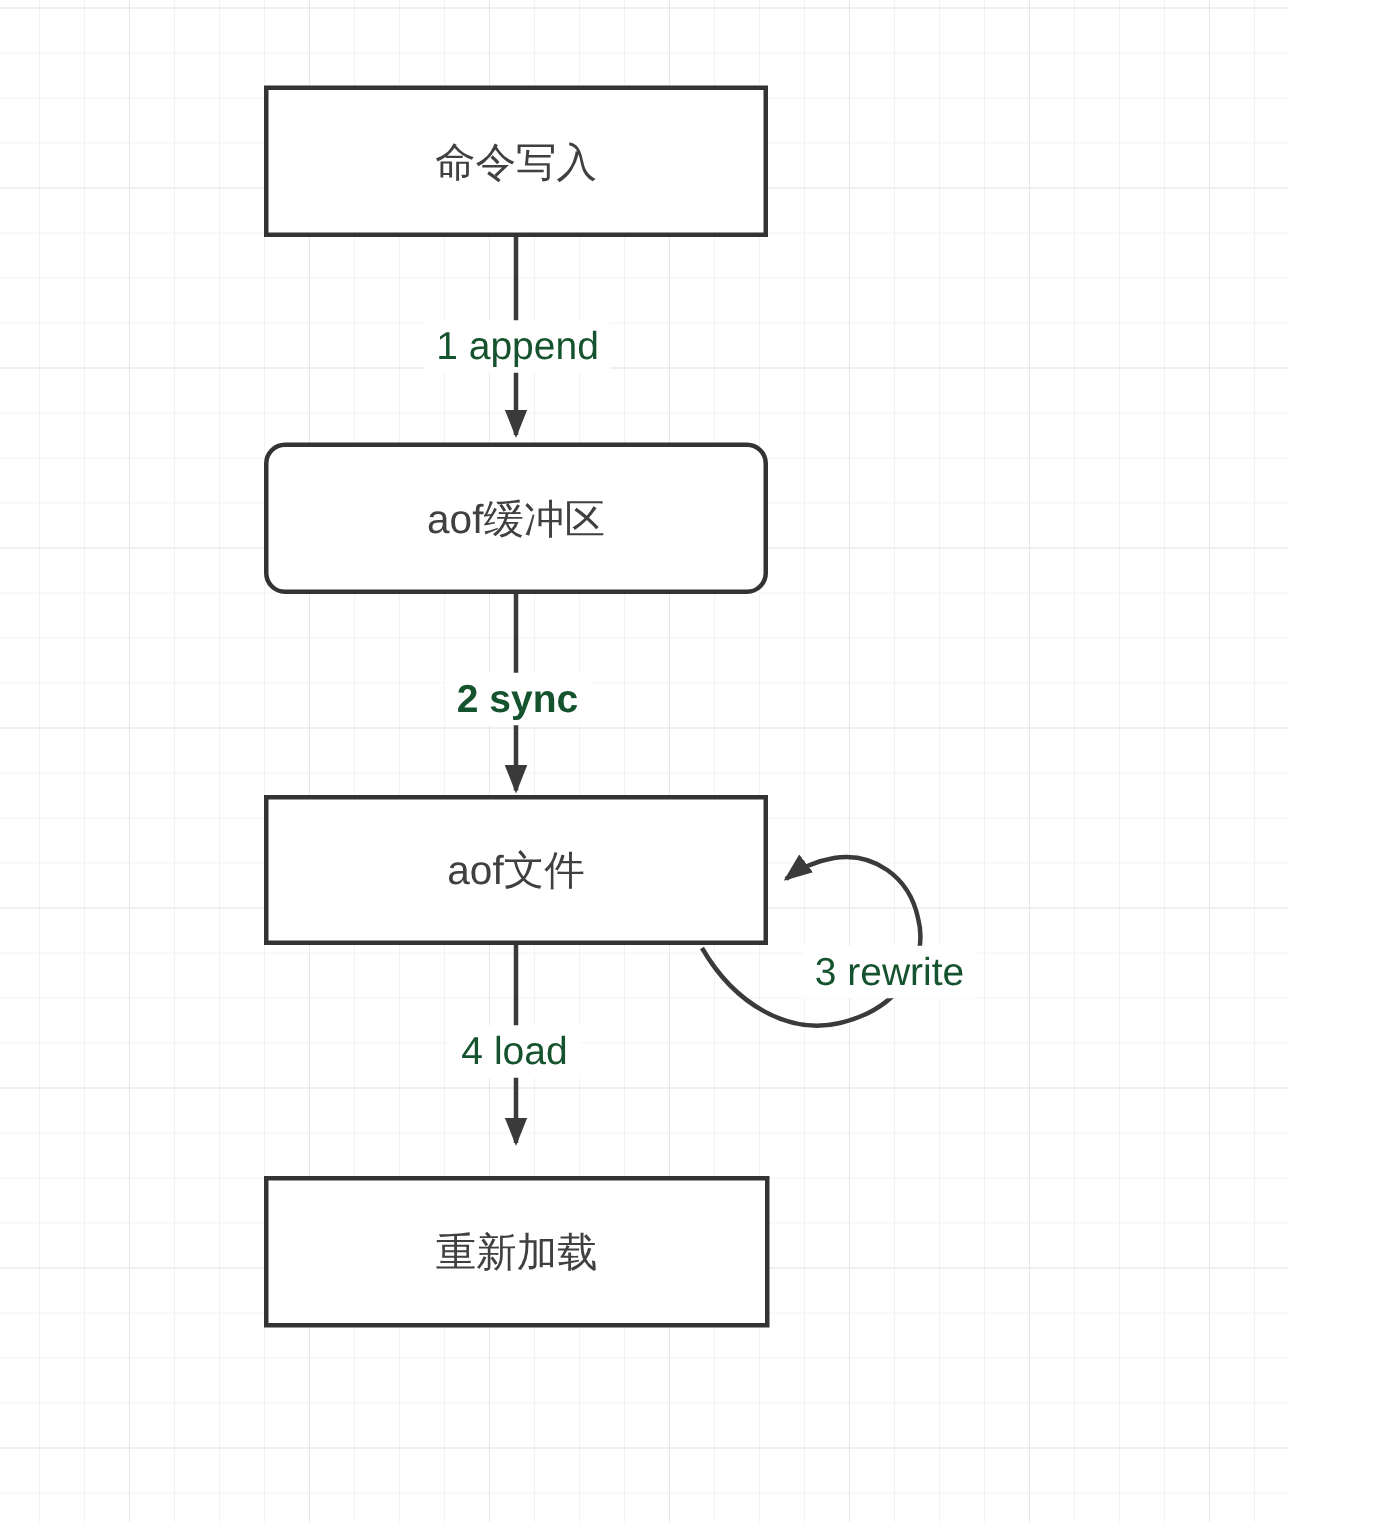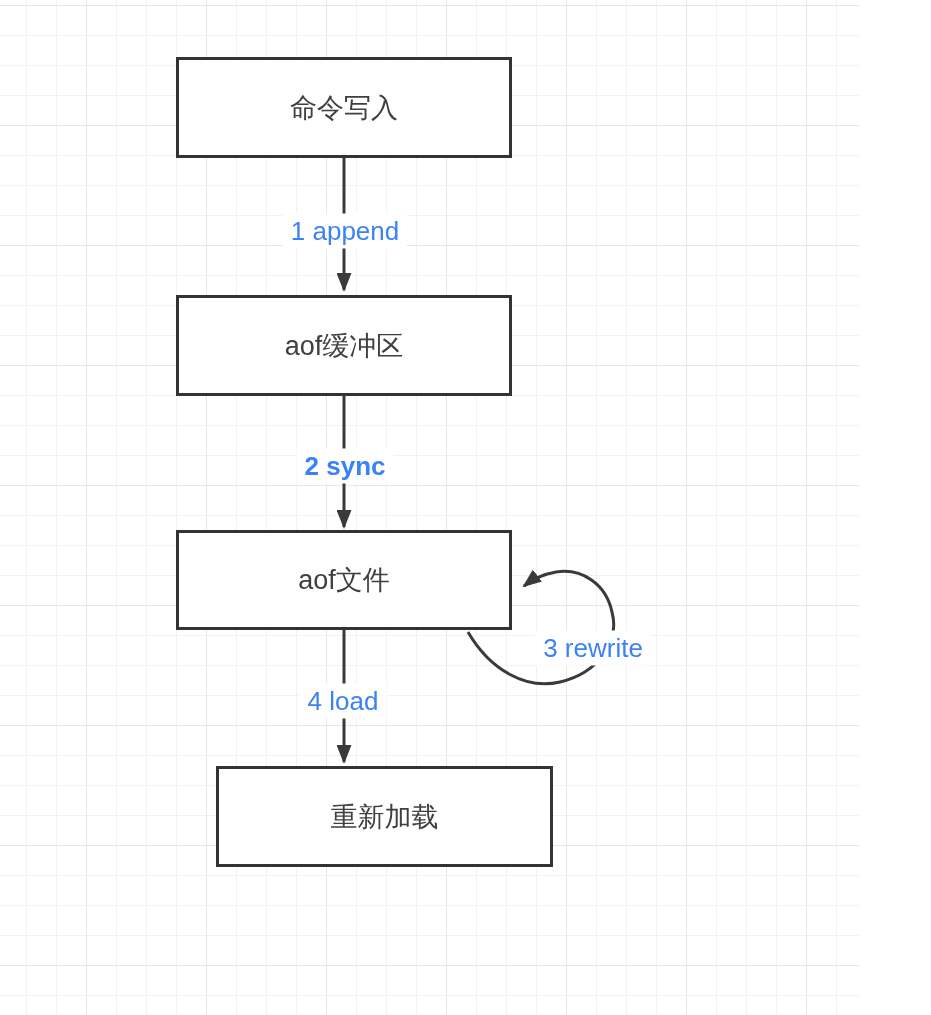--- a/index.html
+++ b/index.html
@@ -48,32 +48,32 @@
     border: 3px solid #333333;
     display: flex;
     align-items: center;
     justify-content: center;
     font-size: 27px;
     color: #404040;
     z-index: 2;
     cursor: default;
   }
   .node-1 { left: 176px; top:  57px; width: 336px; height: 101px; }
-  .node-2 { left: 176px; top: 295px; width: 336px; height: 101px; }
+  .node-2 { left: 176px; top: 295px; width: 336px; height: 101px; border-radius: 14px; }
   .node-3 { left: 176px; top: 530px; width: 336px; height: 100px; }
-  .node-4 { left: 176px; top: 766px; width: 337px; height: 101px; margin-left: 40px; }
+  .node-4 { left: 176px; top: 784px; width: 337px; height: 101px; }
 
   
   .edge-label {
     position: absolute;
     transform: translate(-50%, -50%);
     background: #ffffff;
     padding: 2px 8px;
     font-size: 26px;
-    color: #3b82f6;
+    color: #14532d;
     white-space: nowrap;
     z-index: 3;
   }
   .edge-label-1 { left: 345px; top: 231px; }
   .edge-label-2 { left: 345px; top: 466px; font-weight: bold; }
   .edge-label-3 { left: 593px; top: 648px; }
   .edge-label-4 { left: 343px; top: 701px; text-align: center; }
 </style>
 </head>
 <body>

